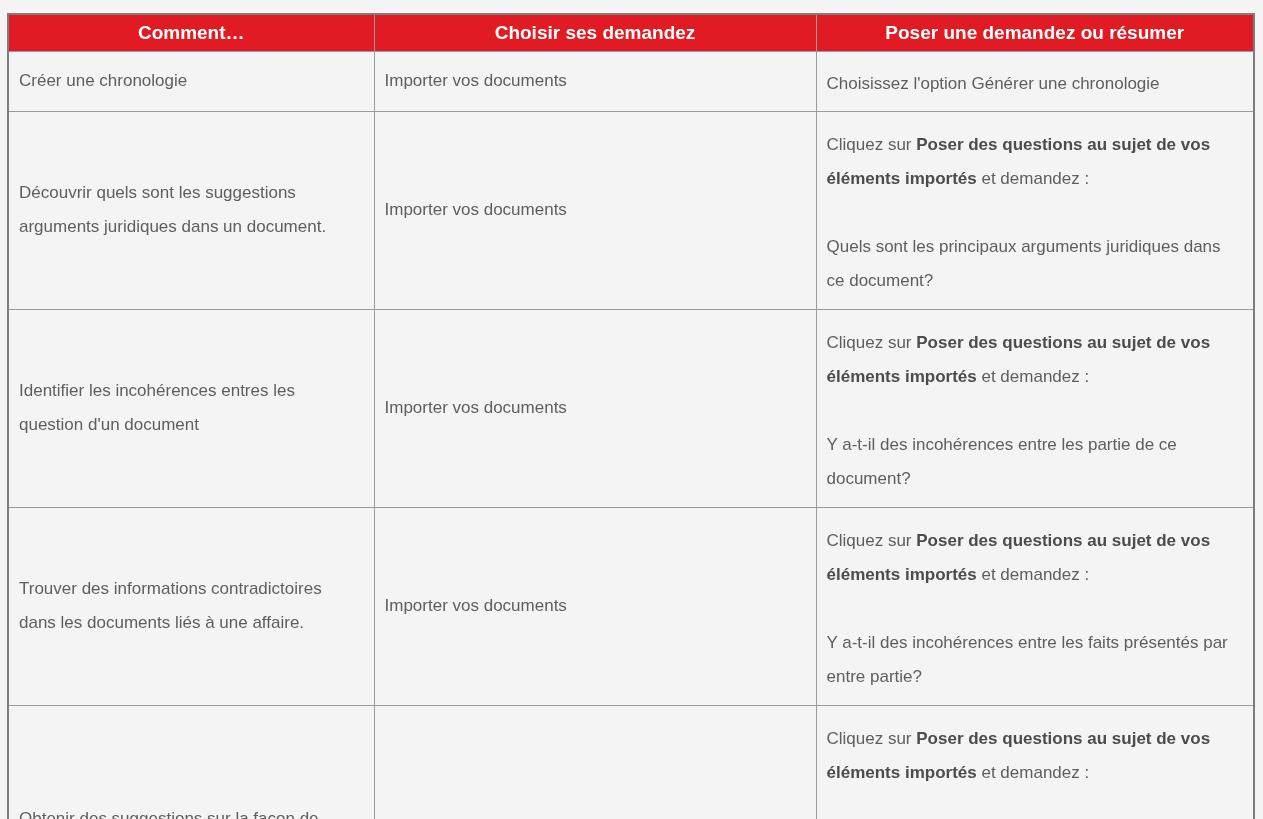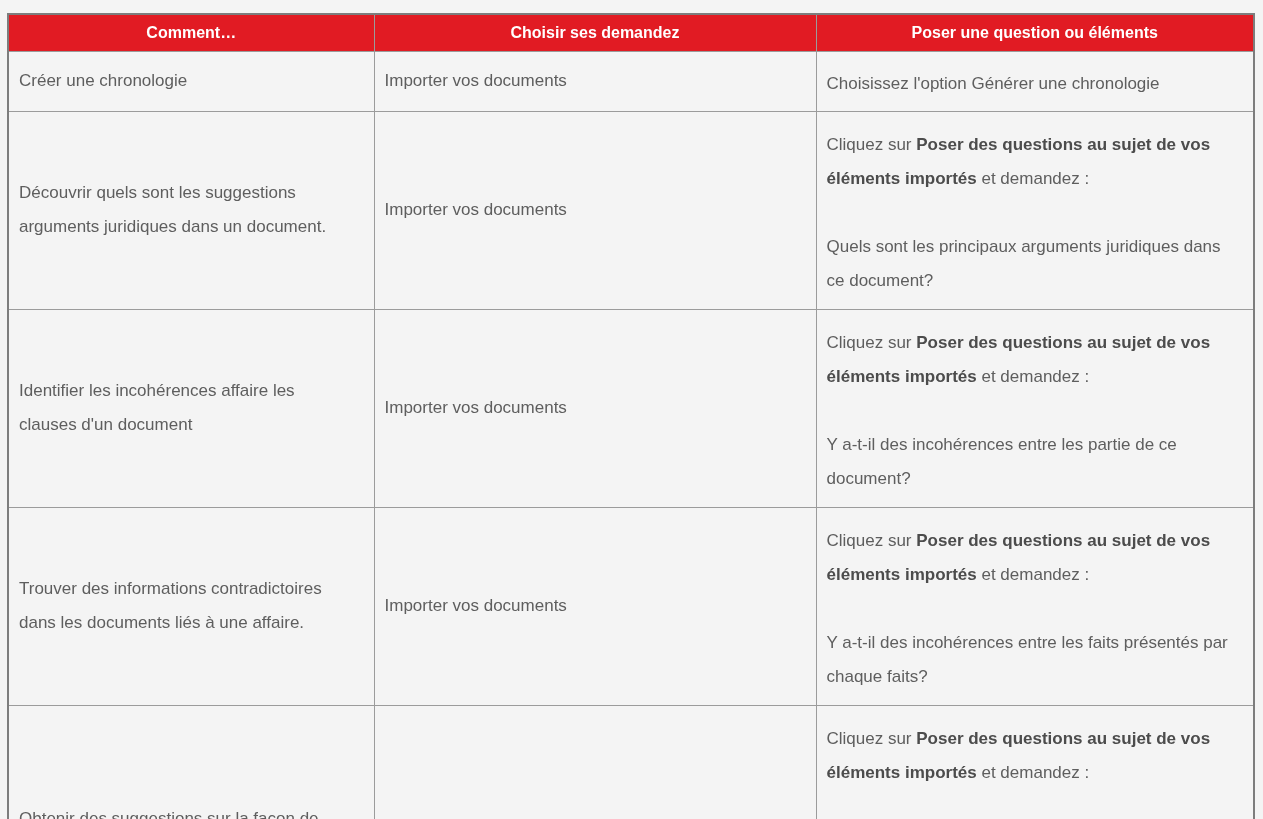--- a/index.html
+++ b/index.html
@@ -23,21 +23,21 @@
     width: 1246px;
     border: 2px solid #7d7d7d;
   }
   th, td {
     border: 1px solid #9b9b9b;
   }
   tr.header-row { height: 37px; }
   tr.header-row th {
     background: #e11b23;
     color: #ffffff;
-    font-size: 16px;
+    font-size: 19px;
     font-weight: 700;
     text-align: center;
     vertical-align: middle;
   }
   td {
     vertical-align: middle;
     color: #5e5e5e;
     font-size: 17px;
     line-height: 34px;
     background: #f4f4f4;
@@ -64,54 +64,54 @@
   <table class="help-table">
     <colgroup>
       <col style="width:366px">
       <col style="width:442px">
       <col style="width:438px">
     </colgroup>
     <thead>
       <tr class="header-row">
         <th>Comment…</th>
         <th>Choisir ses demandez</th>
-        <th>Poser une question ou éléments</th>
+        <th>Poser une demandez ou résumer</th>
       </tr>
     </thead>
     <tbody>
       <tr class="h-s">
         <td class="how-cell">Créer une chronologie</td>
         <td class="choose-cell">Importer vos documents</td>
         <td class="ask-cell">Choisissez l'option Générer une chronologie</td>
       </tr>
 
       <tr class="h-m">
         <td class="how-cell">Découvrir quels sont les suggestions arguments juridiques dans un document.</td>
         <td class="choose-cell">Importer vos documents</td>
         <td class="ask-cell">
           <p class="ask-line"><span>Cliquez sur </span><strong class="b">Poser des questions au sujet de vos éléments importés</strong><span> et demandez :</span></p>
           <p class="ask-q">Quels sont les principaux arguments juridiques dans ce document?</p>
         </td>
       </tr>
 
       <tr class="h-m">
-        <td class="how-cell">Identifier les incohérences affaire les clauses d'un document</td>
+        <td class="how-cell">Identifier les incohérences entres les question d'un document</td>
         <td class="choose-cell">Importer vos documents</td>
         <td class="ask-cell">
           <p class="ask-line"><span>Cliquez sur </span><strong class="b">Poser des questions au sujet de vos éléments importés</strong><span> et demandez :</span></p>
           <p class="ask-q">Y a-t-il des incohérences entre les partie de ce document?</p>
         </td>
       </tr>
 
       <tr class="h-m">
         <td class="how-cell">Trouver des informations contradictoires dans les documents liés à une affaire.</td>
         <td class="choose-cell">Importer vos documents</td>
         <td class="ask-cell">
           <p class="ask-line"><span>Cliquez sur </span><strong class="b">Poser des questions au sujet de vos éléments importés</strong><span> et demandez :</span></p>
-          <p class="ask-q">Y a-t-il des incohérences entre les faits présentés par chaque faits?</p>
+          <p class="ask-q">Y a-t-il des incohérences entre les faits présentés par entre partie?</p>
         </td>
       </tr>
 
       <tr class="h-last">
         <td class="how-cell r5-how">Obtenir des suggestions sur la façon de…</td>
         <td class="choose-cell"></td>
         <td class="ask-cell r5-ask">
           <p class="ask-line"><span>Cliquez sur </span><strong class="b">Poser des questions au sujet de vos éléments importés</strong><span> et demandez :</span></p>
         </td>
       </tr>

